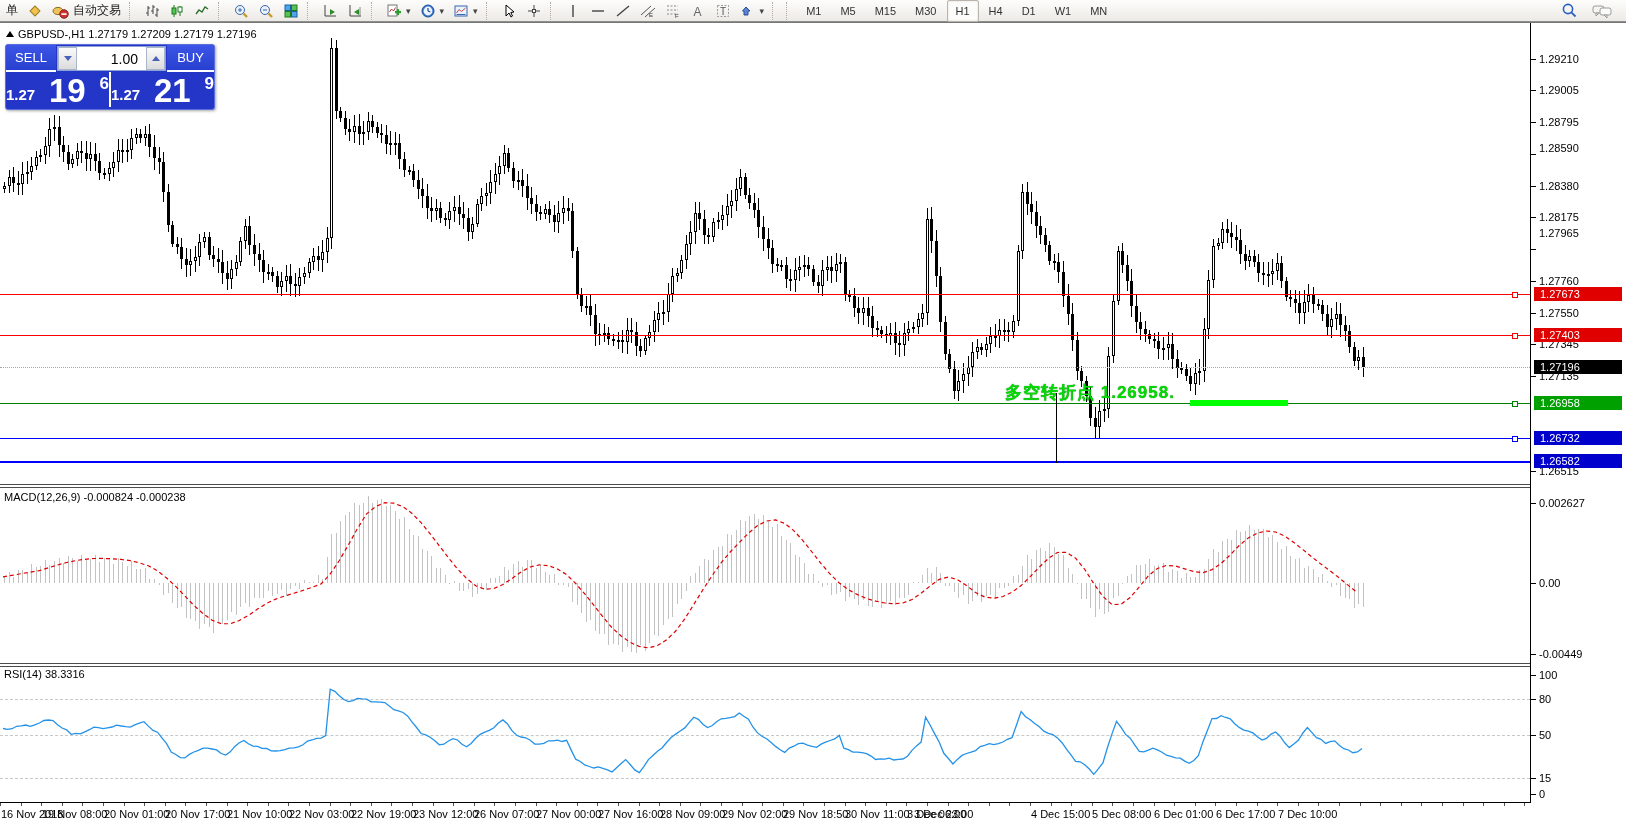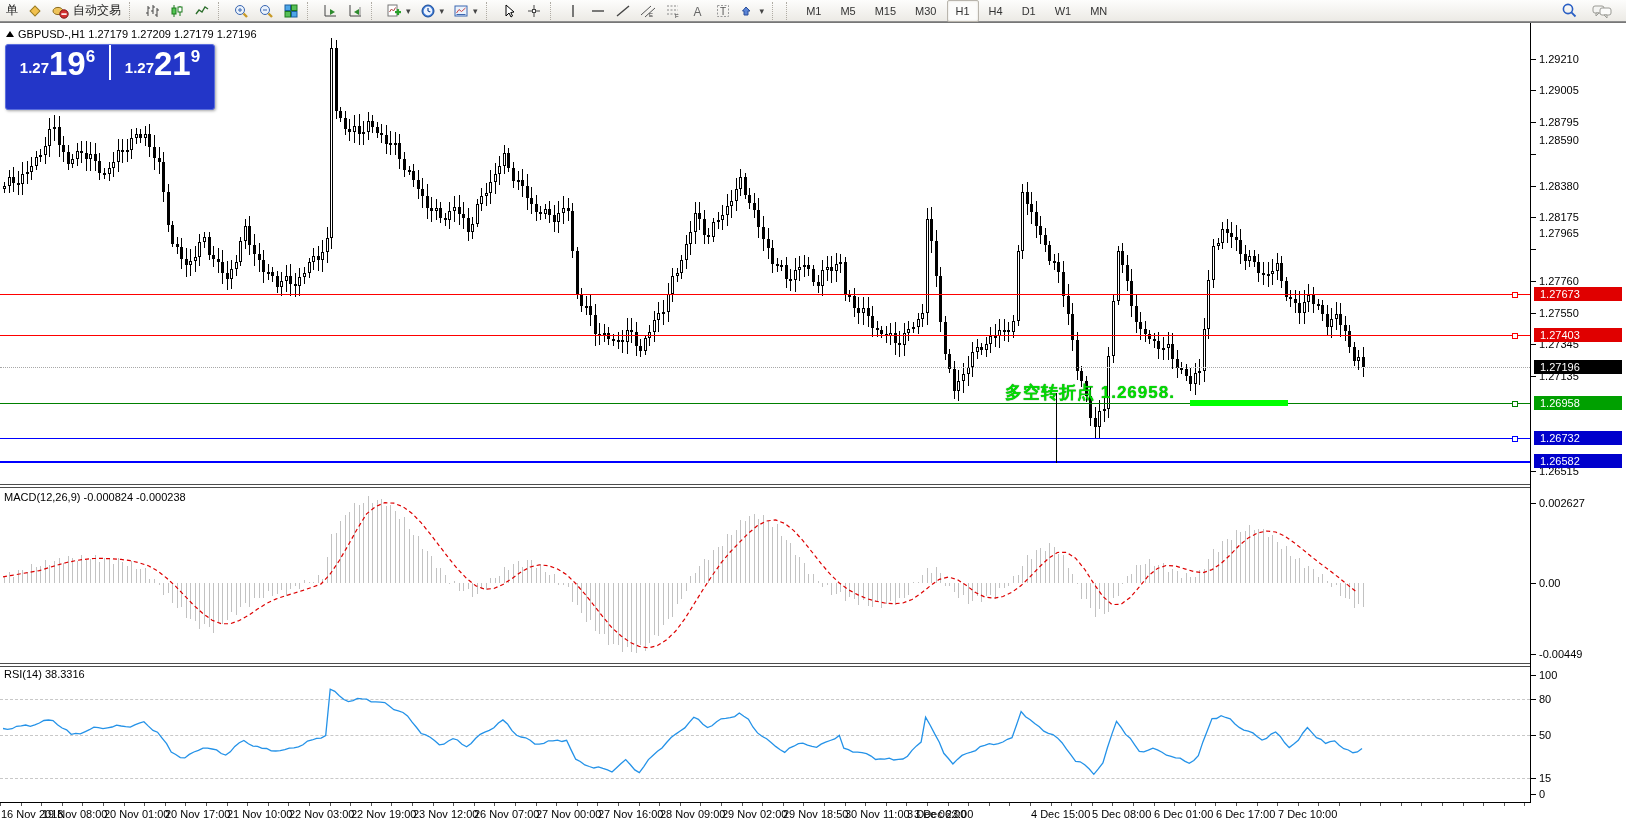--- a/index.html
+++ b/index.html
@@ -41,21 +41,21 @@
   #ocp{position:absolute;left:5px;top:21px;width:208px;height:64px;background:#2336c8;border:1px solid #5b6ede;border-radius:3px;box-shadow:1px 1px 3px rgba(0,0,0,.35);overflow:hidden;}
   #ocp-r1{display:flex;height:27px;}
   .ocp-btn{flex:0 0 50px;background:linear-gradient(#3c55e6,#2840cf);border:none;border-bottom:2px solid #fff;color:#fff;
     font-family:"Liberation Sans",sans-serif;font-size:13px;cursor:pointer;}
   #ocp-vol{flex:1;display:flex;align-items:stretch;background:#fff;border:1px solid #8ea2d8;box-sizing:border-box;margin:1px;}
   .spin{width:17px;background:linear-gradient(#fafafa,#dcdcdc);border:1px solid #aab4cc;display:flex;align-items:center;justify-content:center;cursor:pointer;}
   .arr-dn{width:0;height:0;border-left:4px solid transparent;border-right:4px solid transparent;border-top:5px solid #4a5fb8;}
   .arr-up{width:0;height:0;border-left:4px solid transparent;border-right:4px solid transparent;border-bottom:5px solid #4a5fb8;}
   #vol-input{flex:1;border:none;outline:none;font-size:14px;text-align:right;padding-right:8px;color:#000;font-family:"Liberation Sans",sans-serif;width:50px;}
   #ocp-r2{display:flex;height:35px;}
-  .ocp-price{flex:1;display:flex;align-items:flex-end;justify-content:center;color:#fff;padding-bottom:1px;}
+  .ocp-price{flex:1;display:flex;align-items:flex-end;justify-content:space-between;color:#fff;padding-bottom:1px;}
   .pp-small{font-size:15px;font-weight:bold;margin-bottom:3px;}
   .pp-big{font-size:33px;font-weight:bold;line-height:30px;}
   .pp-sup{font-size:17px;font-weight:bold;margin-bottom:12px;}
   .ocp-div{width:2px;background:#fff;}
 </style>
 </head>
 <body>
 
 <div id="app">
   <div id="toolbar">
@@ -296,20 +296,33 @@
     </div>
 
   <div id="chart-area">
     <div id="plot">
       <div id="chart-title">
         <span class="tri-up"></span>
         <span>GBPUSD-,H1  1.27179 1.27209 1.27179 1.27196</span>
       </div>
 
       <div id="ocp">
+        <div id="ocp-r1">
+          <button class="ocp-btn">SELL</button>
+          <div id="ocp-vol">
+            <div class="spin">
+                <span class="arr-dn"></span>
+              </div>
+            <input id="vol-input" value="1.00" style="">
+            <div class="spin">
+                <span class="arr-up"></span>
+              </div>
+          </div>
+          <button class="ocp-btn" style="flex:0 0 47px">BUY</button>
+        </div>
         <div id="ocp-r2">
           <div class="ocp-price">
             <span class="pp-small">1.27</span>
               <span class="pp-big">19</span>
               <span class="pp-sup">6</span>
           </div>
           <div class="ocp-div"></div>
           <div class="ocp-price">
             <span class="pp-small">1.27</span>
               <span class="pp-big">21</span>
@@ -1256,21 +1269,21 @@
     </div>
 
     <div id="axis-col">
         <div class="tick-dash" style="top: 36px;"></div>
         <div class="tick-label" style="top: 36px;">1.29210</div>
         <div class="tick-dash" style="top: 67px;"></div>
         <div class="tick-label" style="top: 67px;">1.29005</div>
         <div class="tick-dash" style="top: 99px;"></div>
         <div class="tick-label" style="top: 99px;">1.28795</div>
         <div class="tick-dash" style="top: 131px;"></div>
-        <div class="tick-label" style="top: 117px;">1.28590</div>
+        <div class="tick-label" style="top: 125px;">1.28590</div>
         <div class="tick-dash" style="top: 163px;"></div>
         <div class="tick-label" style="top: 163px;">1.28380</div>
         <div class="tick-dash" style="top: 194px;"></div>
         <div class="tick-label" style="top: 194px;">1.28175</div>
         <div class="tick-dash" style="top: 226px;"></div>
         <div class="tick-label" style="top: 210px;">1.27965</div>
         <div class="tick-dash" style="top: 258px;"></div>
         <div class="tick-label" style="top: 258px;">1.27760</div>
         <div class="tick-dash" style="top: 290px;"></div>
         <div class="tick-label" style="top: 290px;">1.27550</div>

